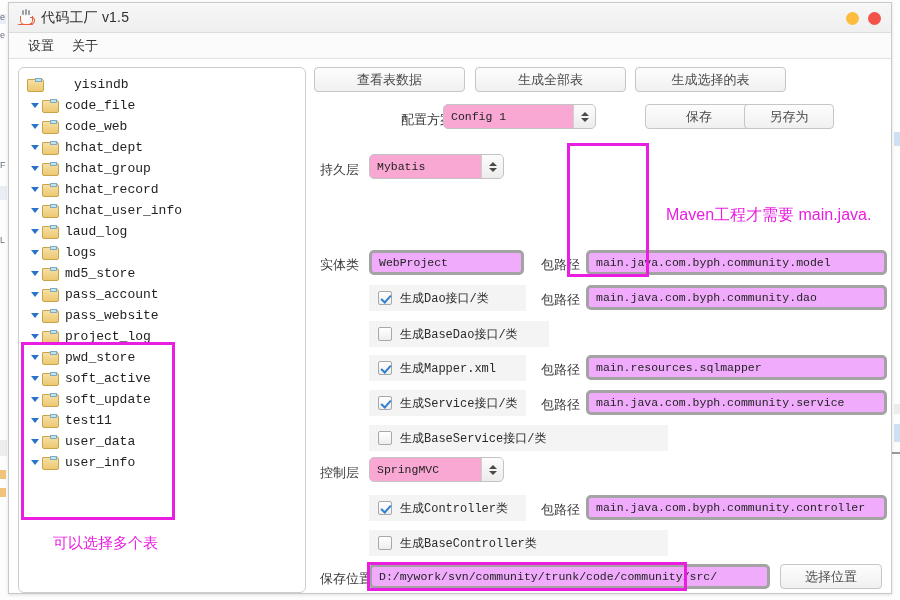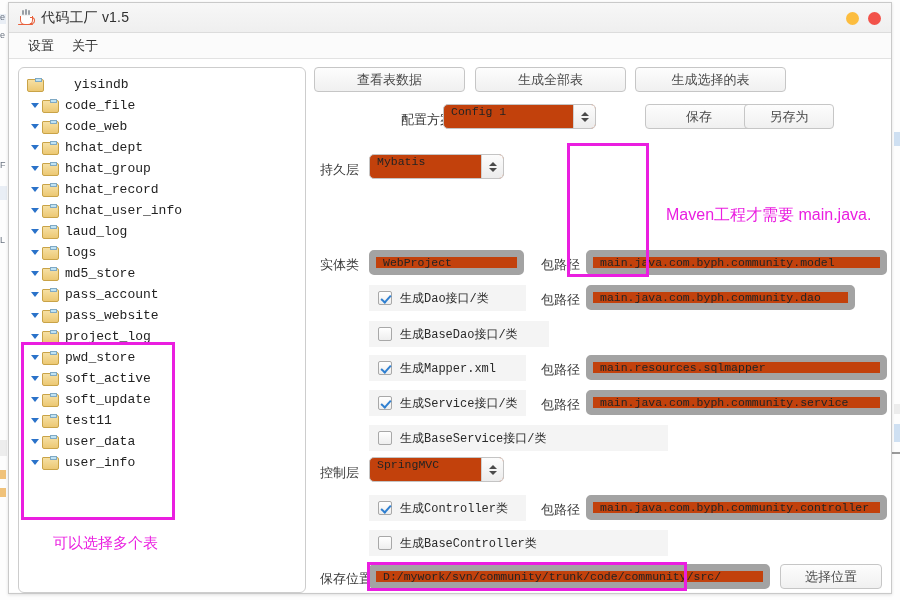--- a/index.html
+++ b/index.html
@@ -259,42 +259,42 @@
   .lbl {
     position: absolute;
     font-size: 13px;
     color: #3a3a3a;
     font-family: "Liberation Sans", sans-serif;
     white-space: nowrap;
   }
 
   .textfield {
     position: absolute;
-    background: #c2410c;
-    border: 7px solid #a3a3a3;
+    background: #f0abfc;
+    border: 3px solid #a3a3a3;
     border-radius: 5px;
     box-sizing: border-box;
     font-family: "Liberation Mono", monospace;
     font-size: 11.5px;
     color: #232323;
     padding: 0 7px;
     display: flex;
     align-items: center;
     overflow: hidden;
     white-space: nowrap;
   }
 
   .combo {
     position: absolute;
-    background: #c2410c;
+    background: #f9a8d4;
     border: 1px solid #c4c4c4;
     border-radius: 5px;
     box-sizing: border-box;
     display: flex;
-    align-items: flex-start;
+    align-items: center;
     overflow: hidden;
   }
   .combo .combo-value {
     flex: 1 1 auto;
     font-family: "Liberation Mono", monospace;
     font-size: 11.5px;
     color: #232323;
     padding-left: 7px;
     white-space: nowrap;
     overflow: hidden;
@@ -628,21 +628,21 @@
       <div class="lbl" style="left:6px; top:197px;">实体类</div>
       <div class="textfield" style="left:55px; top:191px; width:155px; height:25px;">WebProject</div>
       <div class="lbl" style="left:227px; top:197px;">包路径</div>
       <div class="textfield" style="left:272px; top:191px; width:301px; height:25px;">main.java.com.byph.community.model</div>
 
       <div class="check-row" style="left:55px; top:226px; width:157px; height:26px;">
         <div class="checkbox checked"></div>
         <span class="check-label">生成Dao接口/类</span>
       </div>
       <div class="lbl" style="left:227px; top:232px;">包路径</div>
-      <div class="textfield" style="left:272px; top:226px; width:269px; height:25px;text-align:center;">main.java.com.byph.community.dao</div>
+      <div class="textfield" style="left:272px; top:226px; width:301px; height:25px;text-align:center;">main.java.com.byph.community.dao</div>
 
       <div class="check-row" style="left:55px; top:262px; width:180px; height:26px;">
         <div class="checkbox"></div>
         <span class="check-label">生成BaseDao接口/类</span>
       </div>
 
       <div class="check-row" style="left:55px; top:296px; width:157px; height:26px;">
         <div class="checkbox checked"></div>
         <span class="check-label">生成Mapper.xml</span>
       </div>

